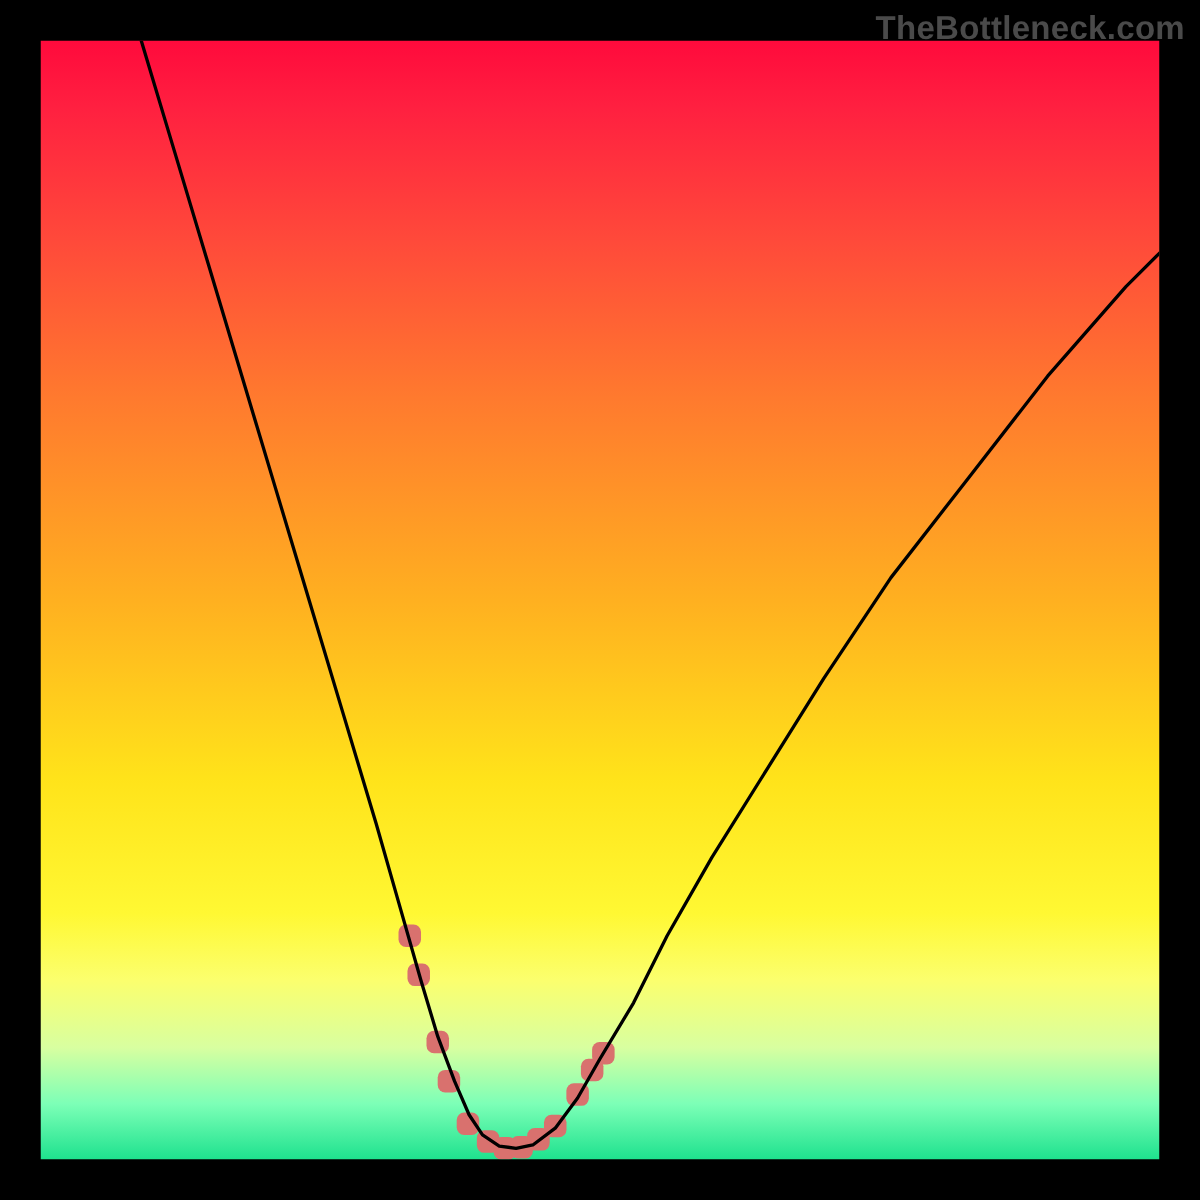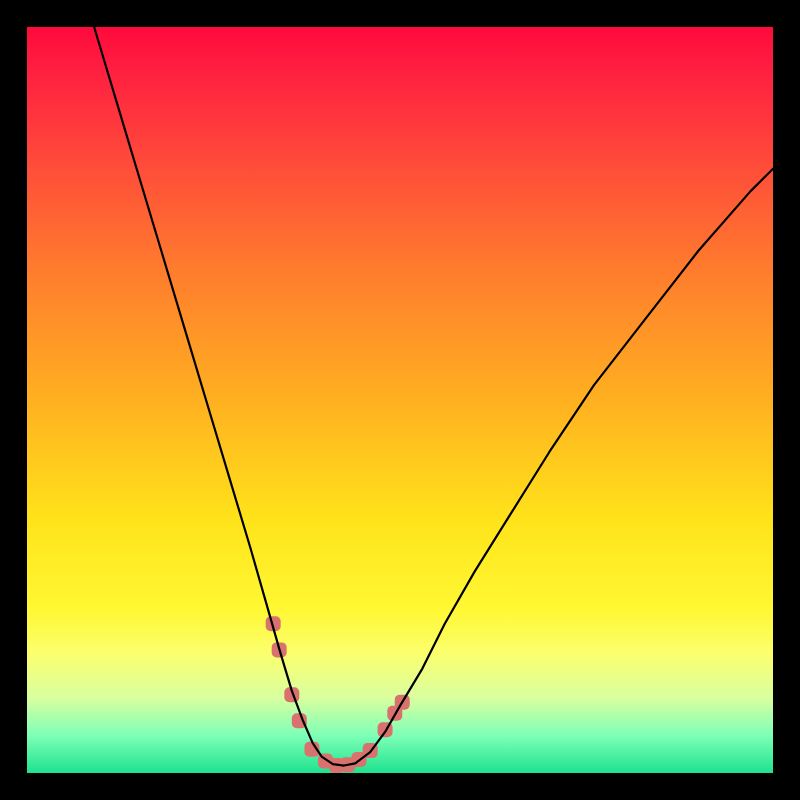--- a/index.html
+++ b/index.html
@@ -55,20 +55,21 @@
   }
   svg.overlay {
     position: absolute;
     inset: 0;
   }
 </style>
 </head>
 <body>
 
 <div class="outer">
+  <div class="watermark">TheBottleneck.com</div>
 
   <div class="plot-frame">
     <div class="gradient-bg"></div>
 
     <svg class="overlay" viewBox="0 0 746 746" preserveAspectRatio="none">
       <g id="marker-group">
           <rect x="238.68" y="589.30" width="15" height="15" rx="5" ry="5" fill="#d9716e"></rect>
           <rect x="244.65" y="615.41" width="15" height="15" rx="5" ry="5" fill="#d9716e"></rect>
           <rect x="257.33" y="660.17" width="15" height="15" rx="5" ry="5" fill="#d9716e"></rect>
           <rect x="264.79" y="686.28" width="15" height="15" rx="5" ry="5" fill="#d9716e"></rect>

